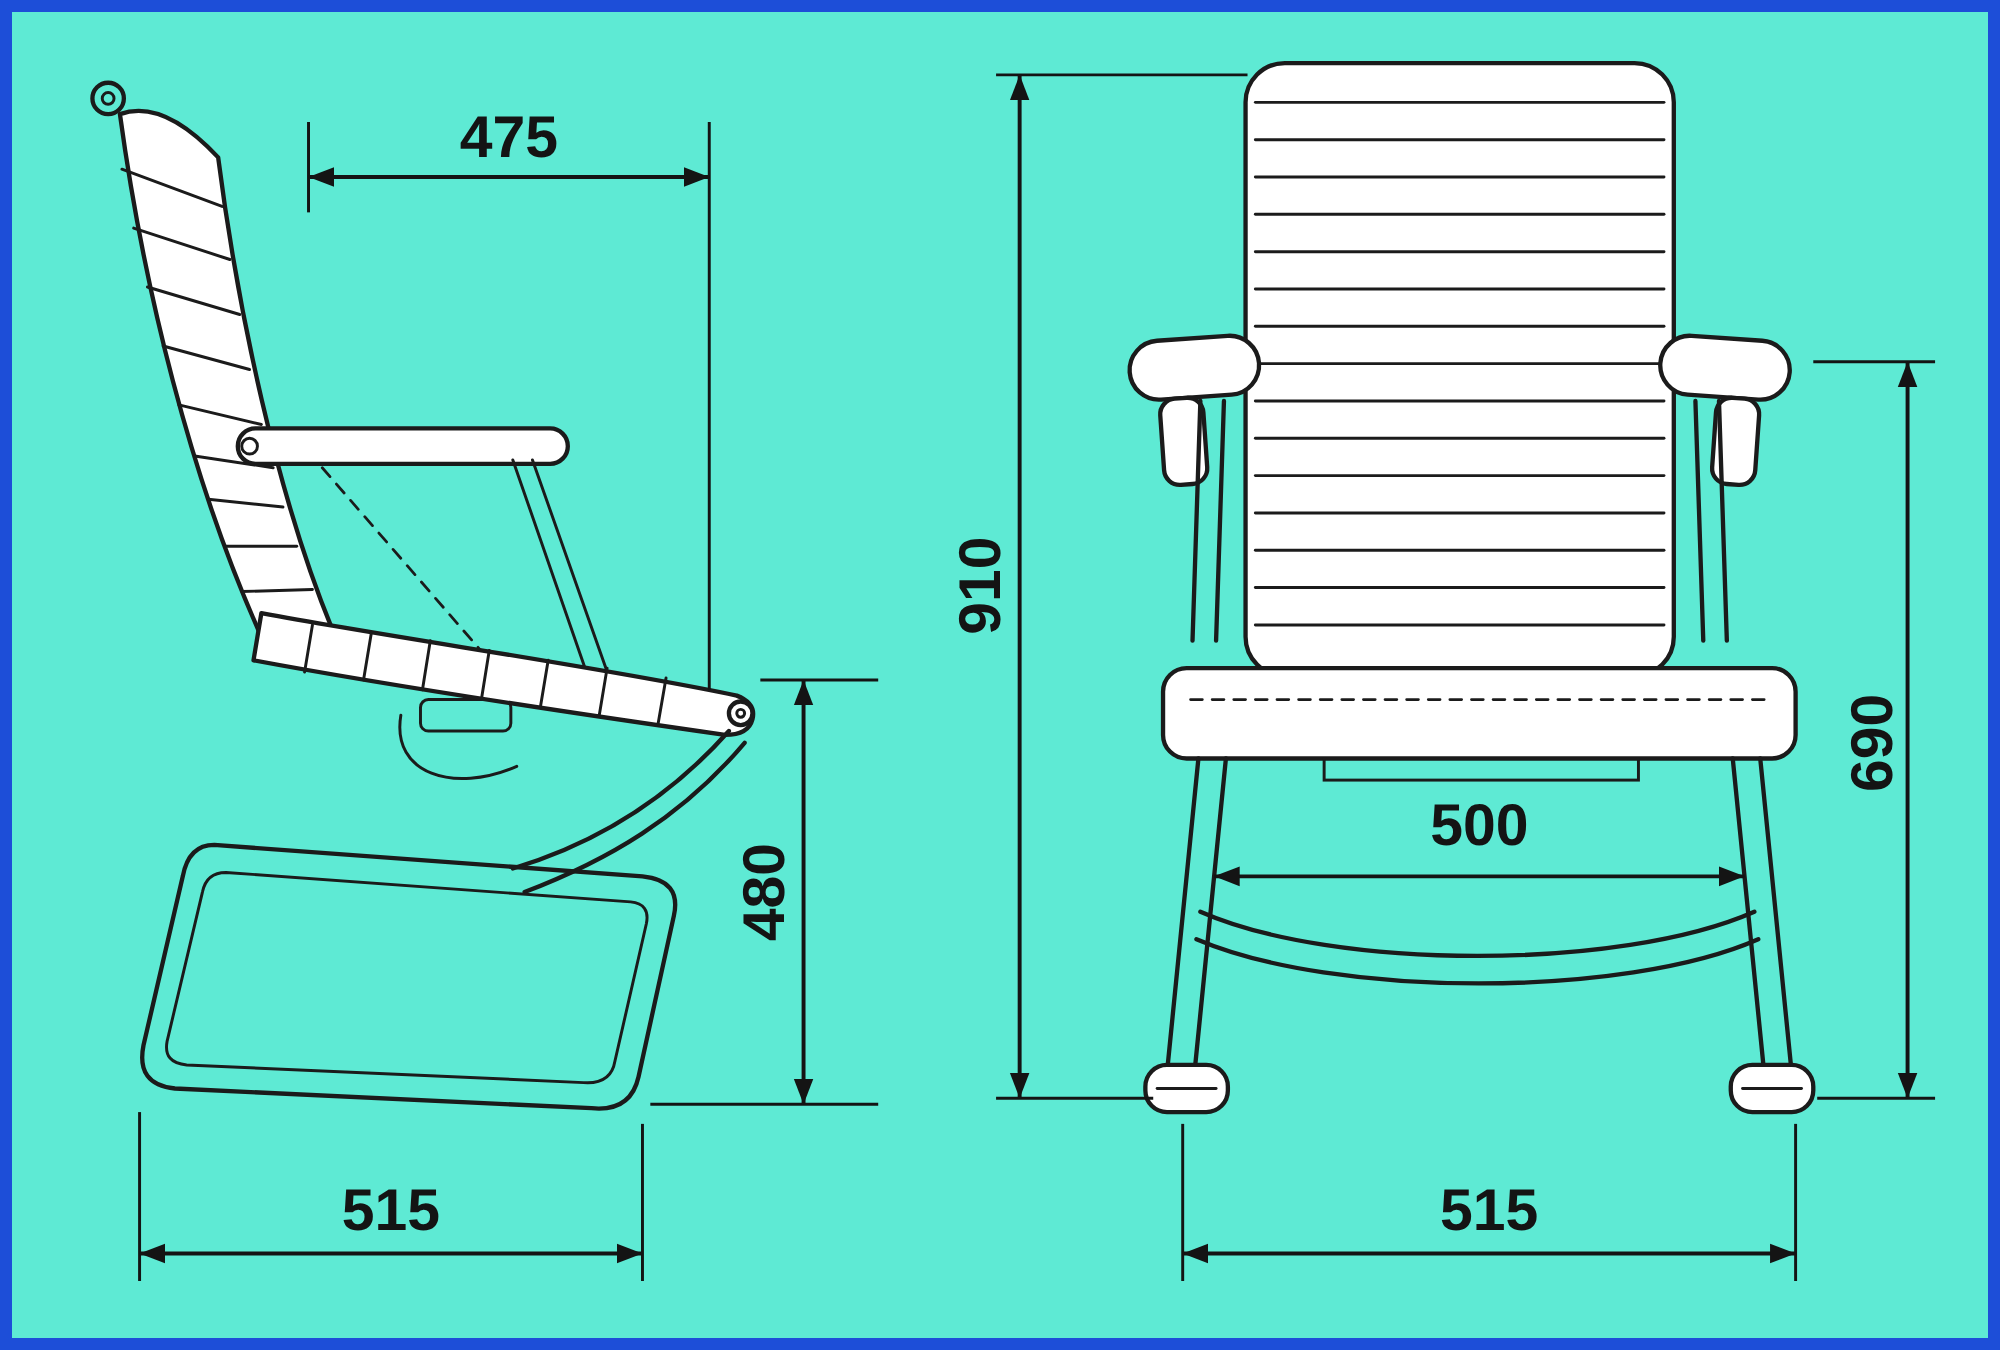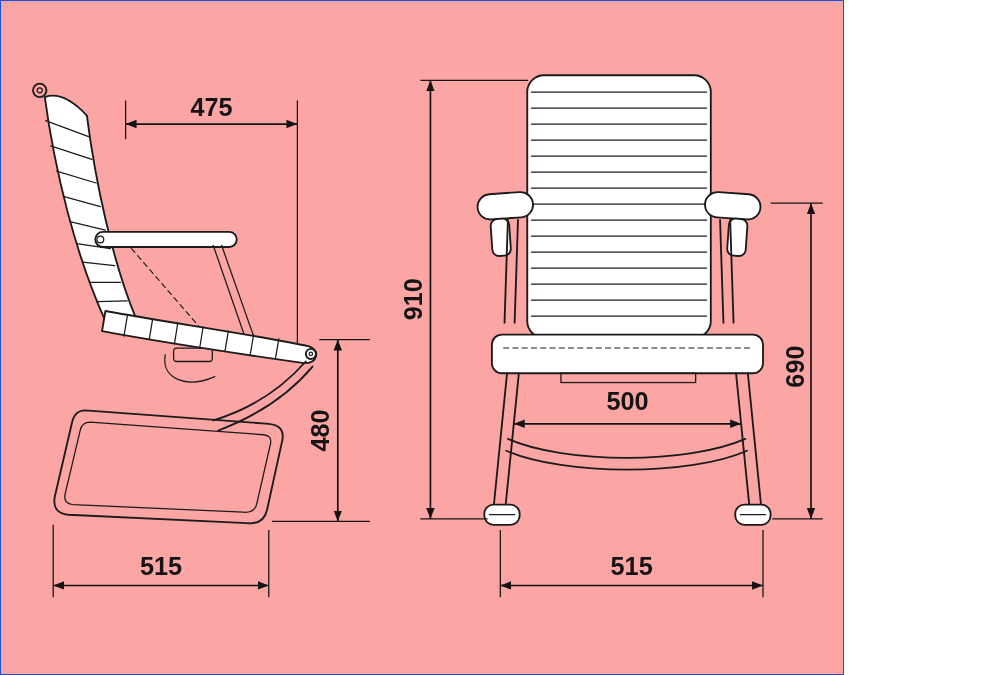--- a/index.html
+++ b/index.html
@@ -1,16 +1,16 @@
 <!DOCTYPE html>
 <html><head>
 <meta charset="utf-8">
 <style>
   html,body{margin:0;padding:0;background:#fff;font-family:"Liberation Sans",sans-serif;}
-  .sheet{position:relative;width:844px;height:675px;background:#fca5a5;border:1px solid #1d4ed8;box-sizing:border-box;overflow:hidden;}
+  .sheet{position:relative;width:1000px;height:675px;background:#5eead4;border:6px solid #1d4ed8;box-sizing:border-box;overflow:hidden;}
   svg{display:block;width:100%;height:100%;}
   .outline{fill:none;stroke:#1b1b1b;stroke-width:2.2;stroke-linecap:round;stroke-linejoin:round;}
   .whitefill{fill:#ffffff;stroke:#1b1b1b;stroke-width:2.2;stroke-linejoin:round;}
   .thin{fill:none;stroke:#1b1b1b;stroke-width:1.5;stroke-linecap:round;}
   .dash{fill:none;stroke:#1b1b1b;stroke-width:1.4;stroke-dasharray:6 5;stroke-linecap:round;}
   .dimline{fill:none;stroke:#141414;stroke-width:2;}
   .extline{fill:none;stroke:#141414;stroke-width:1.5;}
   .dim-label{font-family:"Liberation Sans",sans-serif;font-size:30px;font-weight:700;fill:#141414;}
 </style>
 </head>

